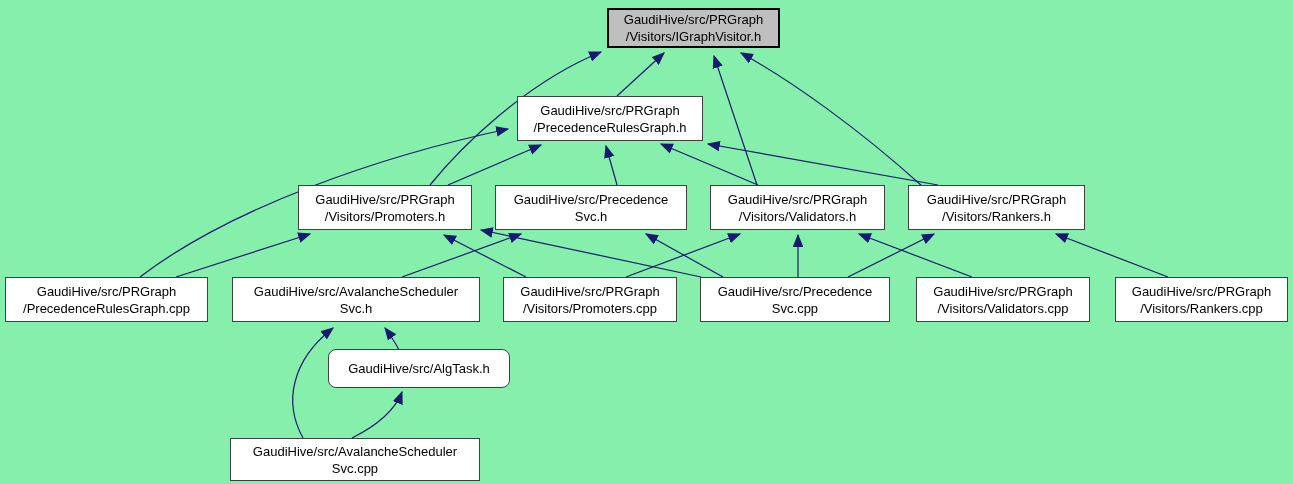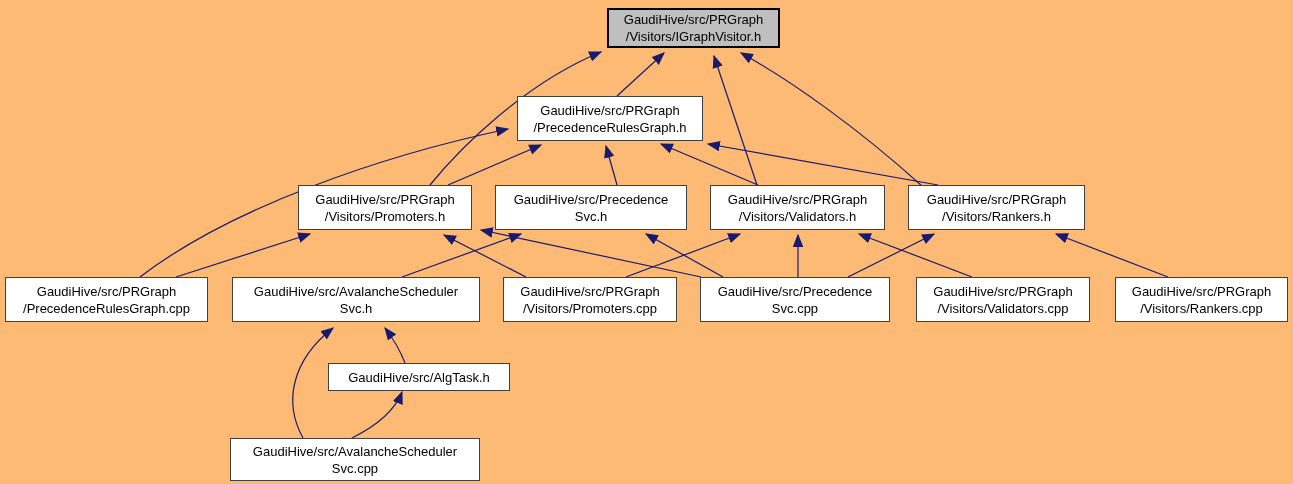--- a/index.html
+++ b/index.html
@@ -1,19 +1,19 @@
 <!DOCTYPE html>
 <html><head>
 <meta charset="utf-8">
 <style>
   html,body{margin:0;padding:0;background:#ffffff;}
   .canvas{
     position:relative;
     width:1293px;height:484px;
-    background:#fdba74;
+    background:#86efac;
     font-family:"Liberation Sans", sans-serif;
     overflow:hidden;
   }
   svg.edges{position:absolute;left:0;top:0;width:1293px;height:484px;}
   .node{
     position:absolute;
     box-sizing:border-box;
     background:#ffffff;
     border:1px solid #404040;
     display:flex;align-items:center;justify-content:center;
@@ -115,21 +115,21 @@
   <div class="node" style="left:916px;top:277px;width:174px;height:45px;">
     <span>GaudiHive/src/PRGraph
 /Visitors/Validators.cpp</span>
   </div>
 
   <div class="node" style="left:1115px;top:277px;width:173px;height:45px;">
     <span>GaudiHive/src/PRGraph
 /Visitors/Rankers.cpp</span>
   </div>
 
-  <div class="node" style="left:328px;top:363px;width:182px;height:28px;">
+  <div class="node" style="left:328px;top:349px;width:182px;height:39px;border-radius:8px;">
     <span>GaudiHive/src/AlgTask.h</span>
   </div>
 
   <div class="node" style="left:230px;top:438px;width:250px;height:43px;">
     <span>GaudiHive/src/AvalancheScheduler
 Svc.cpp</span>
   </div>
 
 </div>
 

